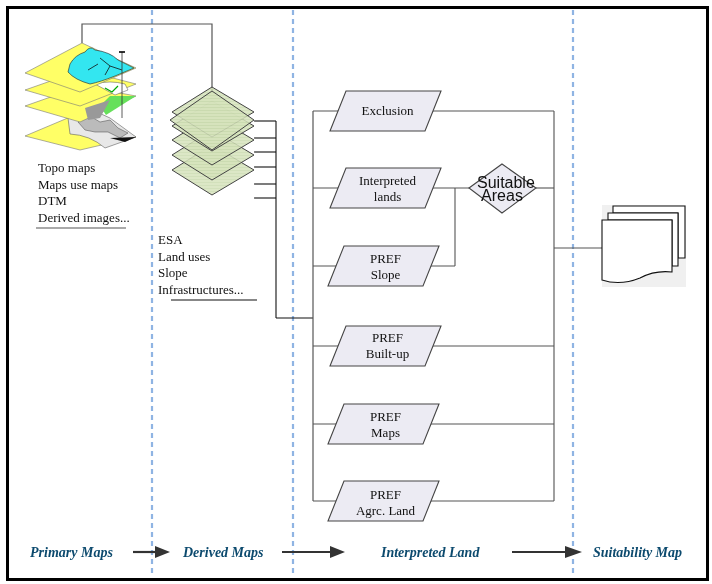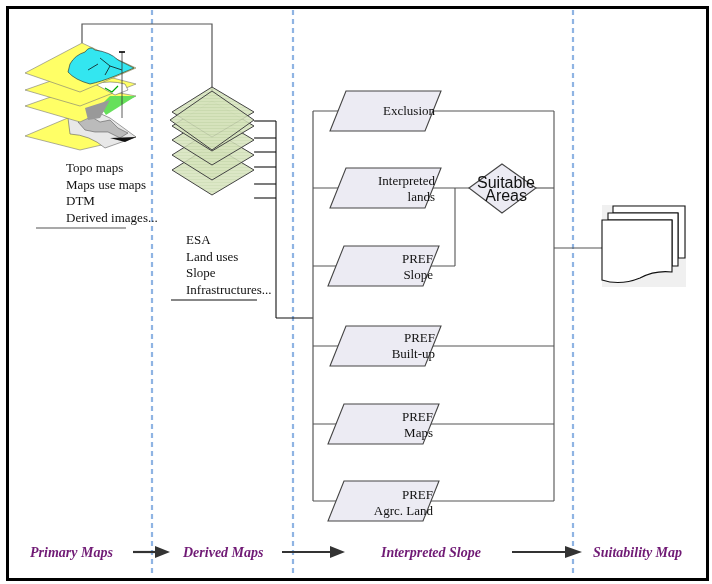--- a/index.html
+++ b/index.html
@@ -1,24 +1,24 @@
 <!DOCTYPE html>
 <html><head>
   <meta charset="utf-8">
   <style>
     html, body { margin: 0; padding: 0; background: #fff; }
     body { width: 712px; height: 584px; position: relative; overflow: hidden; }
     .frame { position: absolute; left: 6px; top: 6px; width: 697px; height: 569px; border: 3px solid #000; background: #fff; box-sizing: content-box; }
     svg#diagram { position: absolute; left: 0; top: 0; width: 712px; height: 584px; }
     .lbl { position: absolute; font-family: "Liberation Serif", serif; font-size: 13px; color: #111; line-height: 16px; white-space: nowrap; }
     .list { position: absolute; font-family: "Liberation Serif", serif; font-size: 13px; color: #111; line-height: 16.5px; }
-    .list div { white-space: nowrap; margin-left: 28px; }
-    .center { text-align: right; }
+    .list div { white-space: nowrap; }
+    .center { text-align: center; }
     .sans { font-family: Liberation Sans, sans-serif; font-size: 16px; line-height: 13px; }
-    .stage { position: absolute; top: 545px; font-family: "Liberation Serif", serif; font-style: italic; font-weight: bold; font-size: 14px; color: #701a75; white-space: nowrap; }
+    .stage { position: absolute; top: 545px; font-family: "Liberation Serif", serif; font-style: italic; font-weight: bold; font-size: 14px; color: #0c4a6e; white-space: nowrap; }
   </style>
 </head>
 <body>
 
 <div class="frame"></div>
 
 <svg id="diagram" viewBox="0 0 712 584" xmlns="http://www.w3.org/2000/svg">
   <defs>
     <pattern id="hatch" width="6" height="3" patternUnits="userSpaceOnUse">
       <rect width="6" height="3" fill="#d6e3bc"></rect>
@@ -152,14 +152,14 @@
     <div>Agrc. Land</div>
   </div>
 
 <div class="lbl center sans" style="left:477px; top:176px; width:50px;">
     <div>Suitable</div>
     <div>Areas</div>
   </div>
 
 <div class="stage" style="left:30px;">Primary Maps</div>
 <div class="stage" style="left:183px;">Derived Maps</div>
-<div class="stage" style="left:381px;">Interpreted Slope</div>
+<div class="stage" style="left:381px;">Interpreted Land</div>
 <div class="stage" style="left:593px;">Suitability Map</div>
 
 </body></html>

